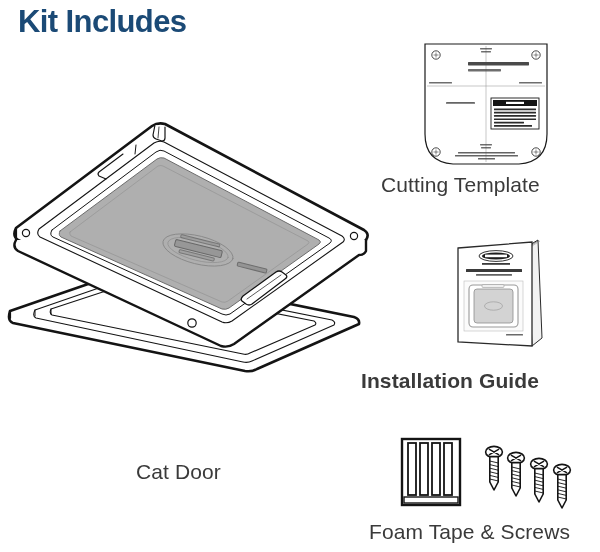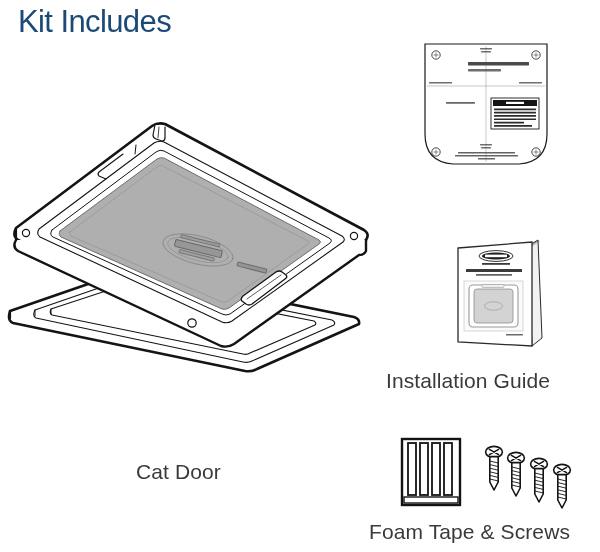--- a/index.html
+++ b/index.html
@@ -21,41 +21,41 @@
     inset: 0;
     background: #ffffff;
   }
 
   
   .page-title {
     position: absolute;
     left: 18px;
     top: 2px;
     font-size: 31px;
-    font-weight: normal;
+    font-weight: bold;
     letter-spacing: -0.6px;
     color: #1b4a76;
     line-height: 40px;
     white-space: nowrap;
   }
 
   
   .caption {
     position: absolute;
     font-size: 21px;
     color: #3a3a3a;
     font-weight: 400;
     letter-spacing: 0.1px;
     white-space: nowrap;
     line-height: 26px;
   }
 
   .cap-cat-door   { left: 128px; top: 459px; margin-left: 8px; }
   .cap-template   { left: 381px; top: 172px; }
-  .cap-guide      { left: 386px; top: 368px; }
+  .cap-guide      { left: 361px; top: 368px; font-weight: bold; }
   .cap-foam       { left: 369px; top: 519px; }
 
   
   .art {
     position: absolute;
   }
   .art svg { display: block; overflow: visible; }
 
   .art-catdoor  { left: 2px;   top: 118px; width: 376px; height: 336px; }
   .art-template { left: 420px; top: 40px;  width: 132px; height: 128px; }
@@ -258,20 +258,21 @@
       </g>
 
       <g class="line-ink" opacity="0.85">
         <rect x="38" y="112" width="57" height="1.5" rx="0.3"></rect>
         <rect x="35" y="115" width="63" height="1.5" rx="0.3"></rect>
         <rect x="58" y="118" width="17" height="1.5" rx="0.3"></rect>
       </g>
     </svg>
   </div>
 
+  <div class="caption cap-template" style="color: rgb(58, 58, 58);">Cutting Template</div>
 
   <div class="art art-guide">
     <svg viewBox="0 0 102 120" width="102" height="120">
 
       <path d="M 76 12 L 86 6 L 90 104 L 80 112 Z" fill="#f2f2f2" stroke="#2a2a2a" stroke-width="1"></path>
       <path d="M 78 12 L 86 7" stroke="#2a2a2a" stroke-width="0.5" fill="none"></path>
       <path d="M 80 12 L 88 7" stroke="#8a8a8a" stroke-width="0.5" fill="none"></path>
 
       <path d="M 6 14 L 80 8 L 80 112 L 6 108 Z" fill="#ffffff" stroke="#2a2a2a" stroke-width="1.3"></path>
 

